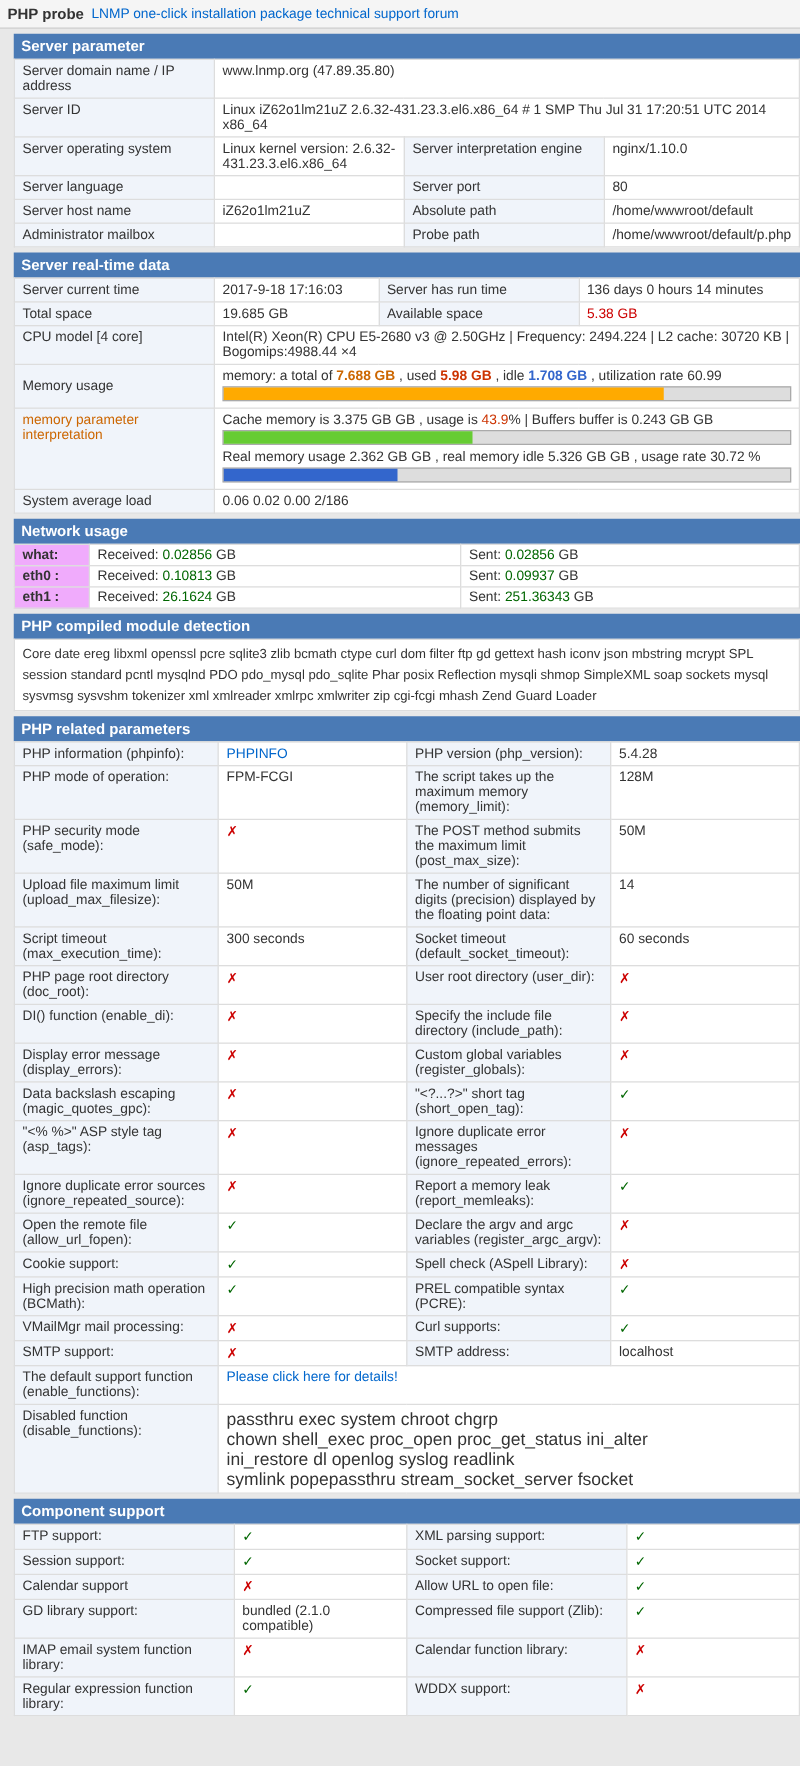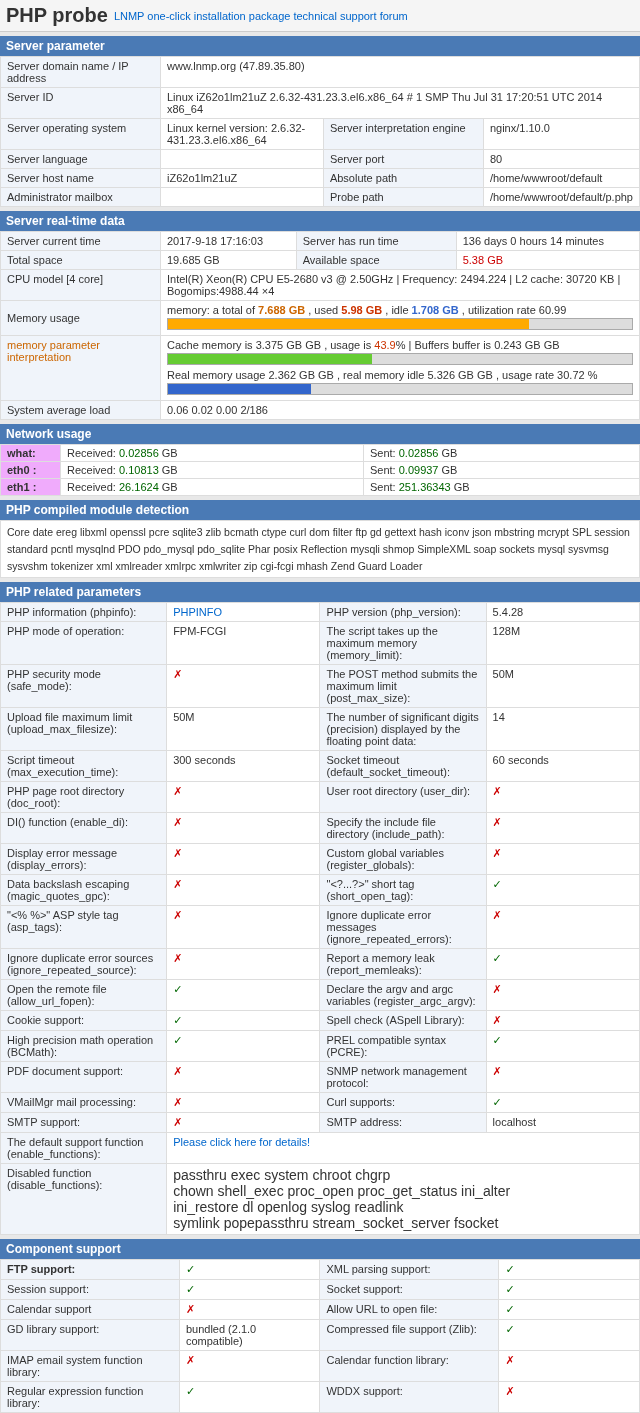--- a/index.html
+++ b/index.html
@@ -1,21 +1,21 @@
 <!DOCTYPE html>
 <html><head>
   <meta charset="utf-8">
   <style>
     * { margin: 0; padding: 0; box-sizing: border-box; }
     body { font-family: Arial, sans-serif; font-size: 11px; background: #e8e8e8; color: #333; width: 640px; }
     a { color: #0066cc; text-decoration: none; }
 
     
     .page-header { display: flex; align-items: center; padding: 4px 6px; background: #f5f5f5; border-bottom: 1px solid #ccc; }
-    .page-header .title { font-size: 20px; font-weight: bold; color: #333; margin-right: 6px; }
+    .page-header .title { font-size: 12px; font-weight: bold; color: #333; margin-right: 6px; }
 
     
     .section-header { background: #4a7ab5; color: #fff; font-weight: bold; padding: 3px 6px; font-size: 12px; margin-top: 4px; }
 
     
     table { width: 100%; border-collapse: collapse; }
     td { padding: 3px 6px; vertical-align: top; border: 1px solid #ddd; background: #fff; }
     .label-cell { background: #f0f4fa; color: #333; width: 160px; font-weight: normal; }
 
     
@@ -27,21 +27,21 @@
 
     
     .net-table td { padding: 2px 6px; }
     .net-label { font-weight: bold; background: #f0abfc; width: 60px; }
 
     
     .check { color: #006600; }
     .cross { color: #cc0000; }
 
     
-    .section { margin-top: 2px; }
+    .section { margin-top: 2px; padding-left: 11px; }
   </style>
 </head>
 <body>
 
 <div class="page-header">
   <span class="title">PHP probe</span>
   <span>
     <a href="#">LNMP one-click installation package technical support forum</a>
   </span>
 </div>
@@ -268,26 +268,20 @@
       <td class="label-cell">Spell check (ASpell Library):</td>
       <td class="cross">✗</td>
     </tr>
     <tr>
       <td class="label-cell">High precision math operation (BCMath):</td>
       <td class="check">✓</td>
       <td class="label-cell">PREL compatible syntax (PCRE):</td>
       <td class="check">✓</td>
     </tr>
     <tr>
-      <td class="label-cell">PDF document support:</td>
-      <td class="cross">✗</td>
-      <td class="label-cell">SNMP network management protocol:</td>
-      <td class="cross">✗</td>
-    </tr>
-    <tr>
       <td class="label-cell">VMailMgr mail processing:</td>
       <td class="cross">✗</td>
       <td class="label-cell">Curl supports:</td>
       <td class="check">✓</td>
     </tr>
     <tr>
       <td class="label-cell">SMTP support:</td>
       <td class="cross">✗</td>
       <td class="label-cell">SMTP address:</td>
       <td>localhost</td>
@@ -305,21 +299,21 @@
     </tr>
   </tbody>
     </table>
 </div>
 
 <div class="section">
   <div class="section-header">Component support</div>
   <table>
     <tbody>
         <tr>
-      <td class="label-cell" style="width:28%;font-weight:bold;">FTP support:</td>
+      <td class="label-cell" style="width:28%;">FTP support:</td>
       <td style="width:22%;" class="check">✓</td>
       <td class="label-cell" style="width:28%;">XML parsing support:</td>
       <td style="width:22%;" class="check">✓</td>
     </tr>
     <tr>
       <td class="label-cell">Session support:</td>
       <td class="check">✓</td>
       <td class="label-cell">Socket support:</td>
       <td class="check">✓</td>
     </tr>

